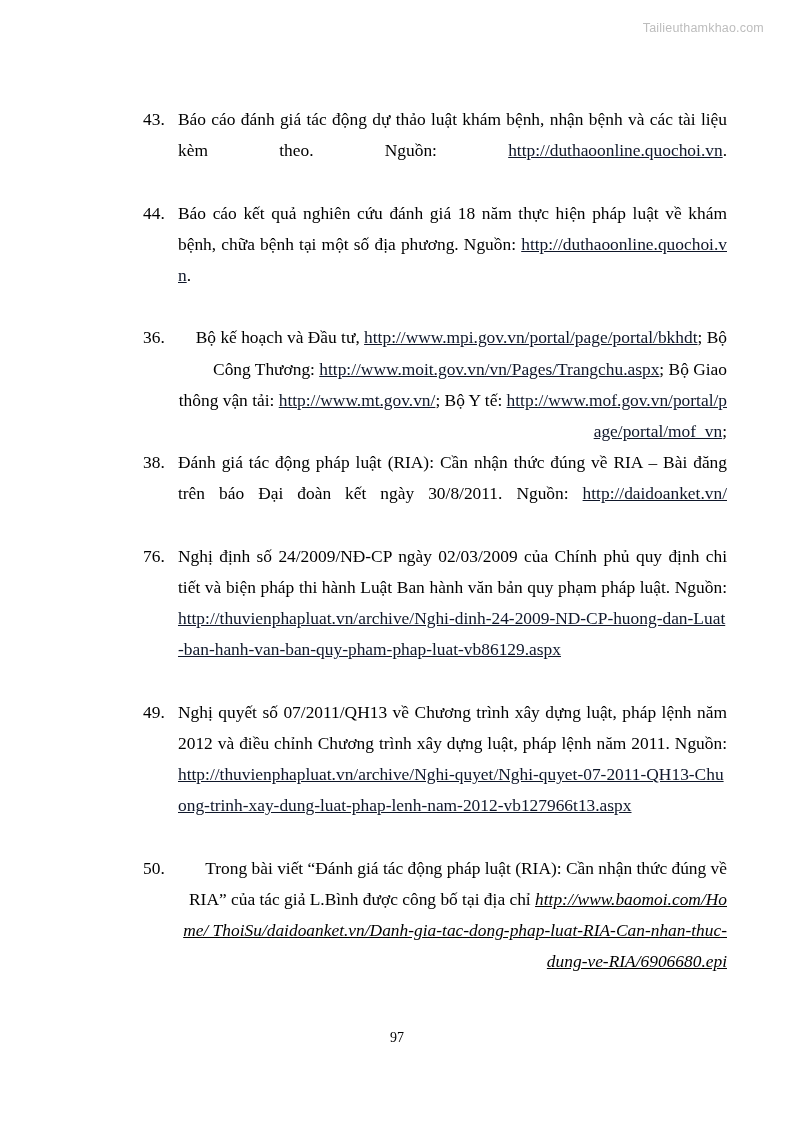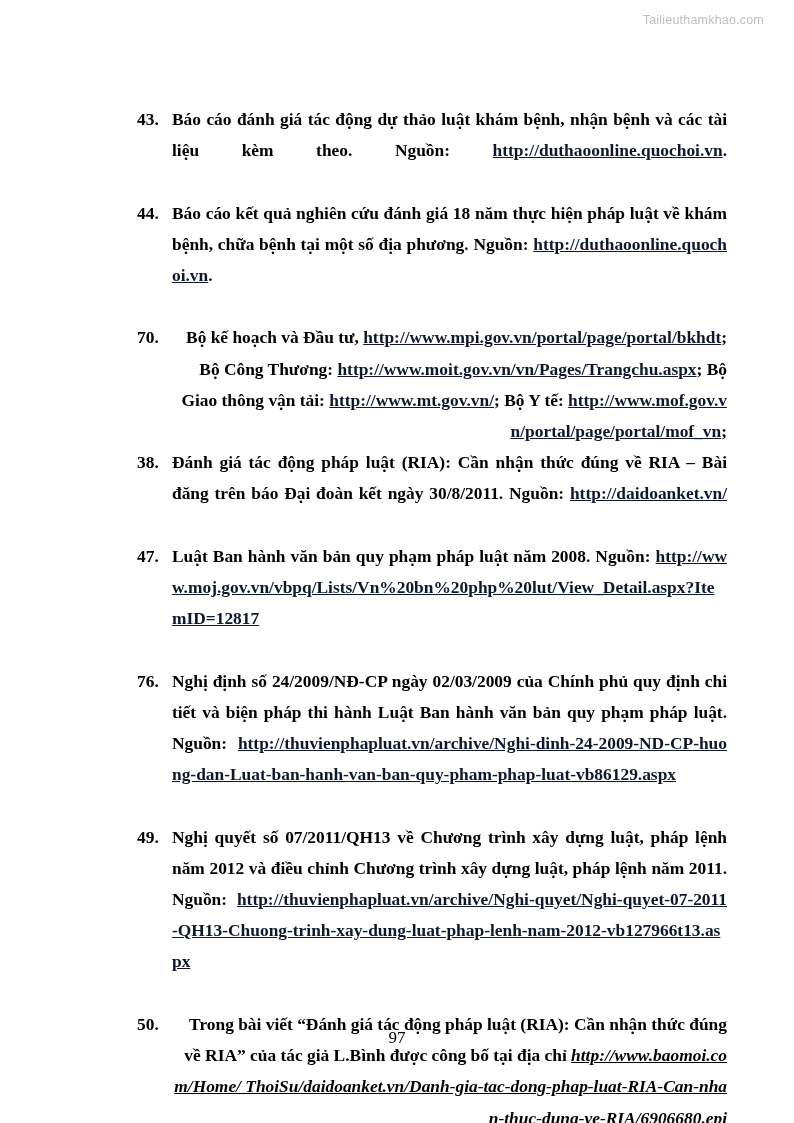--- a/index.html
+++ b/index.html
@@ -20,21 +20,21 @@
   .page {
     position: relative;
     width: 794px;
     height: 1123px;
     box-sizing: border-box;
   }
 
   
   .watermark {
     position: absolute;
-    top: 13px;
+    top: 21px;
     right: 30px;
     font-family: "Liberation Sans", "DejaVu Sans", sans-serif;
     font-size: 12.5px;
     letter-spacing: 0.2px;
     color: #bdbdbd;
     user-select: none;
     white-space: nowrap;
   }
 
   
@@ -47,26 +47,25 @@
 
   ol.ref-list {
     list-style: none;
     margin: 0;
     padding: 0;
   }
 
   li.ref-item {
     position: relative;
     padding-left: 35px;
-    margin: 0 0 0 4px;
+    margin: 0 0 0 10px;
     font-size: 17.4px;
     line-height: 31.2px;
     text-align: justify;
     text-justify: inter-word;
-    font-weight: bold;
   }
 
   li.ref-item .num {
     position: absolute;
     left: 0;
     top: 0;
     width: 29px;
     text-align: left;
     font-size: 17.4px;
     line-height: 31.2px;
@@ -106,21 +105,21 @@
     word-break: break-all;
   }
 
   
   .page-number {
     position: absolute;
     top: 1028px;
     left: 0;
     width: 794px;
     text-align: center;
-    font-size: 17px;
+    font-size: 14px;
     line-height: 20px;
   }
 </style>
 </head>
 <body>
 
 <div class="page">
 
   <div class="watermark">Tailieuthamkhao.com</div>
 
@@ -128,30 +127,26 @@
     <ol class="ref-list">
         <li class="ref-item">
           <span class="num">43.</span>
           <span class="body just"><span>Báo cáo đánh giá tác động dự thảo luật khám bệnh, nhận bệnh và các tài liệu kèm theo. Nguồn: </span><span class="link">http://duthaoonline.quochoi.vn</span><span>.</span></span>
         </li>
         <li class="ref-item">
           <span class="num">44.</span>
           <span class="body just"><span>Báo cáo kết quả nghiên cứu đánh giá 18 năm thực hiện pháp luật về khám bệnh, chữa bệnh tại một số địa phương. Nguồn: </span><span class="link">http://duthaoonline.quochoi.vn</span><span>.</span></span>
         </li>
         <li class="ref-item">
-          <span class="num">70.</span>
+          <span class="num">36.</span>
           <span class="body nojust"><span>Bộ kế hoạch và Đầu tư, </span><span class="link">http://www.mpi.gov.vn/portal/page/portal/bkhdt</span><span>; Bộ Công Thương: </span><span class="link">http://www.moit.gov.vn/vn/Pages/Trangchu.aspx</span><span>; Bộ Giao thông vận tải: </span><span class="link">http://www.mt.gov.vn/</span><span>; Bộ Y tế: </span><span class="link">http://www.mof.gov.vn/portal/page/portal/mof_vn</span><span>;</span></span>
         </li>
         <li class="ref-item">
           <span class="num">38.</span>
           <span class="body just"><span>Đánh giá tác động pháp luật (RIA): Cần nhận thức đúng về RIA – Bài đăng trên báo Đại đoàn kết ngày 30/8/2011. Nguồn: </span><span class="link">http://daidoanket.vn/</span></span>
-        </li>
-        <li class="ref-item">
-          <span class="num">47.</span>
-          <span class="body just"><span>Luật Ban hành văn bản quy phạm pháp luật năm 2008. Nguồn: </span><span class="link">http://www.moj.gov.vn/vbpq/Lists/Vn%20bn%20php%20lut/View_Detail.aspx?ItemID=12817</span></span>
         </li>
         <li class="ref-item">
           <span class="num">76.</span>
           <span class="body just"><span>Nghị định số 24/2009/NĐ-CP ngày 02/03/2009 của Chính phủ quy định chi tiết và biện pháp thi hành Luật Ban hành văn bản quy phạm pháp luật.  Nguồn:  </span><span class="link">http://thuvienphapluat.vn/archive/Nghi-dinh-24-2009-ND-CP-huong-dan-Luat-ban-hanh-van-ban-quy-pham-phap-luat-vb86129.aspx</span></span>
         </li>
         <li class="ref-item">
           <span class="num">49.</span>
           <span class="body just"><span>Nghị quyết số 07/2011/QH13 về Chương trình xây dựng luật, pháp lệnh năm 2012 và điều chỉnh Chương trình xây dựng luật, pháp lệnh năm 2011.  Nguồn:  </span><span class="link">http://thuvienphapluat.vn/archive/Nghi-quyet/Nghi-quyet-07-2011-QH13-Chuong-trinh-xay-dung-luat-phap-lenh-nam-2012-vb127966t13.aspx</span></span>
         </li>
         <li class="ref-item">

